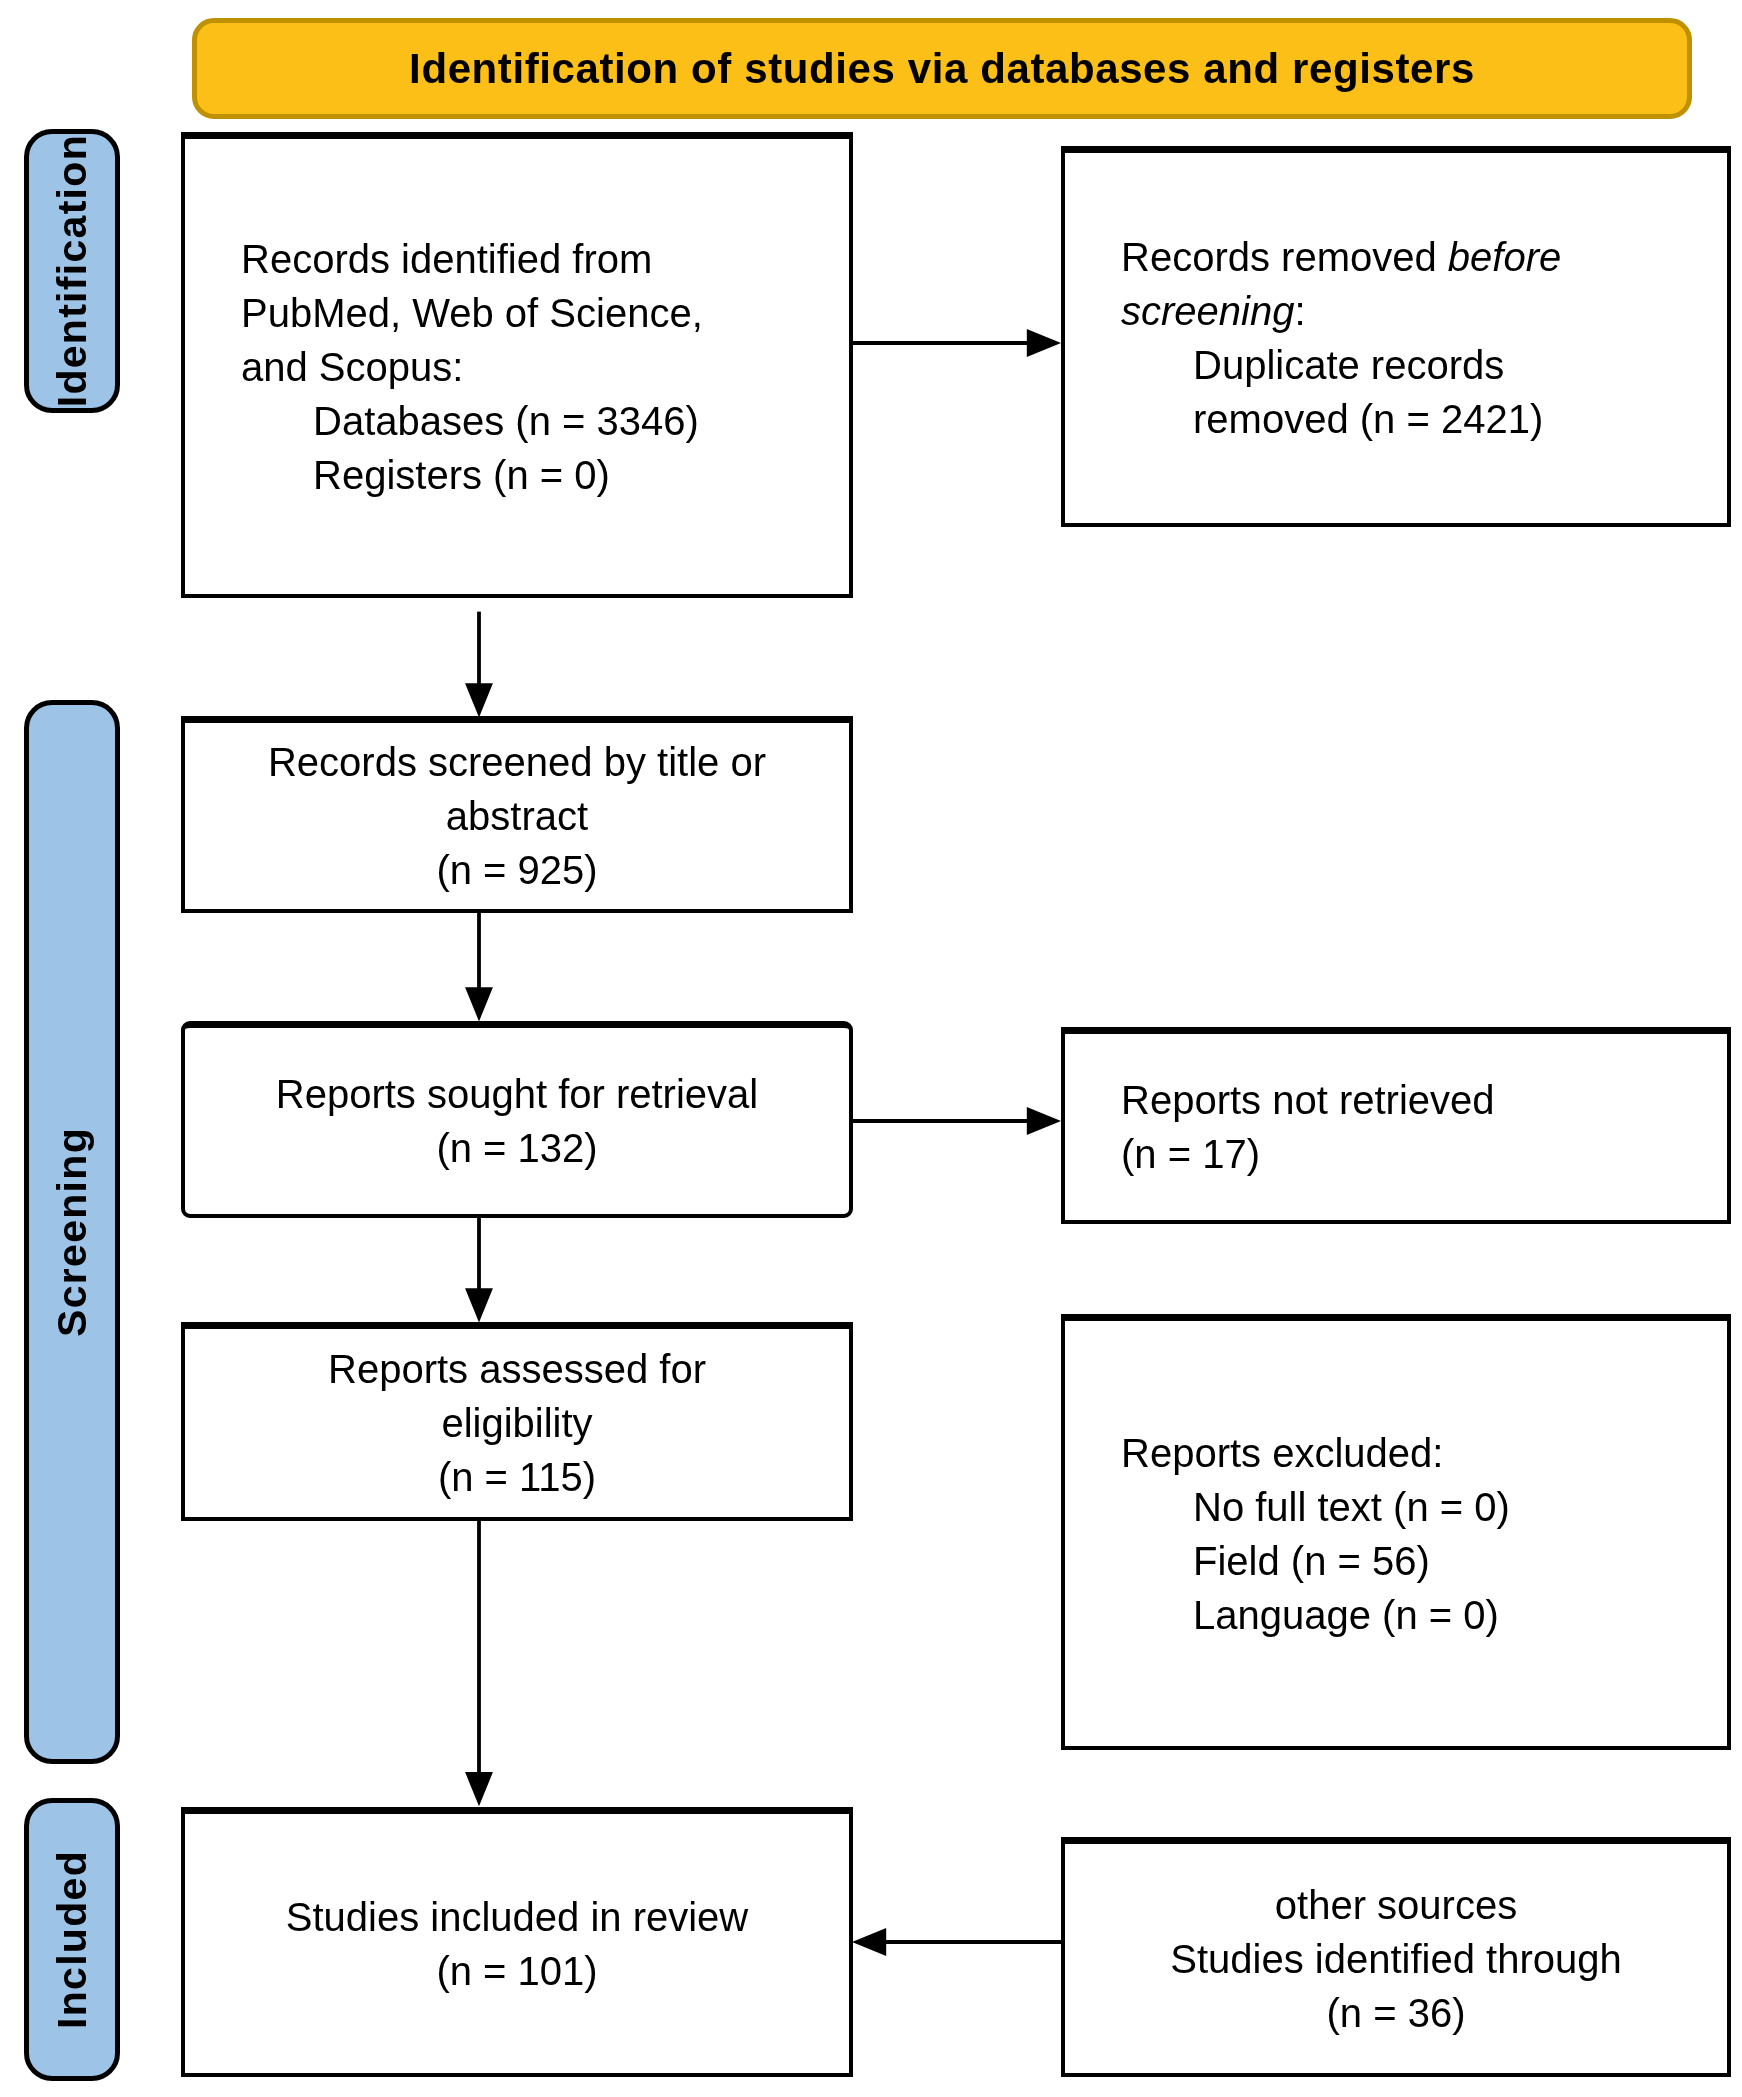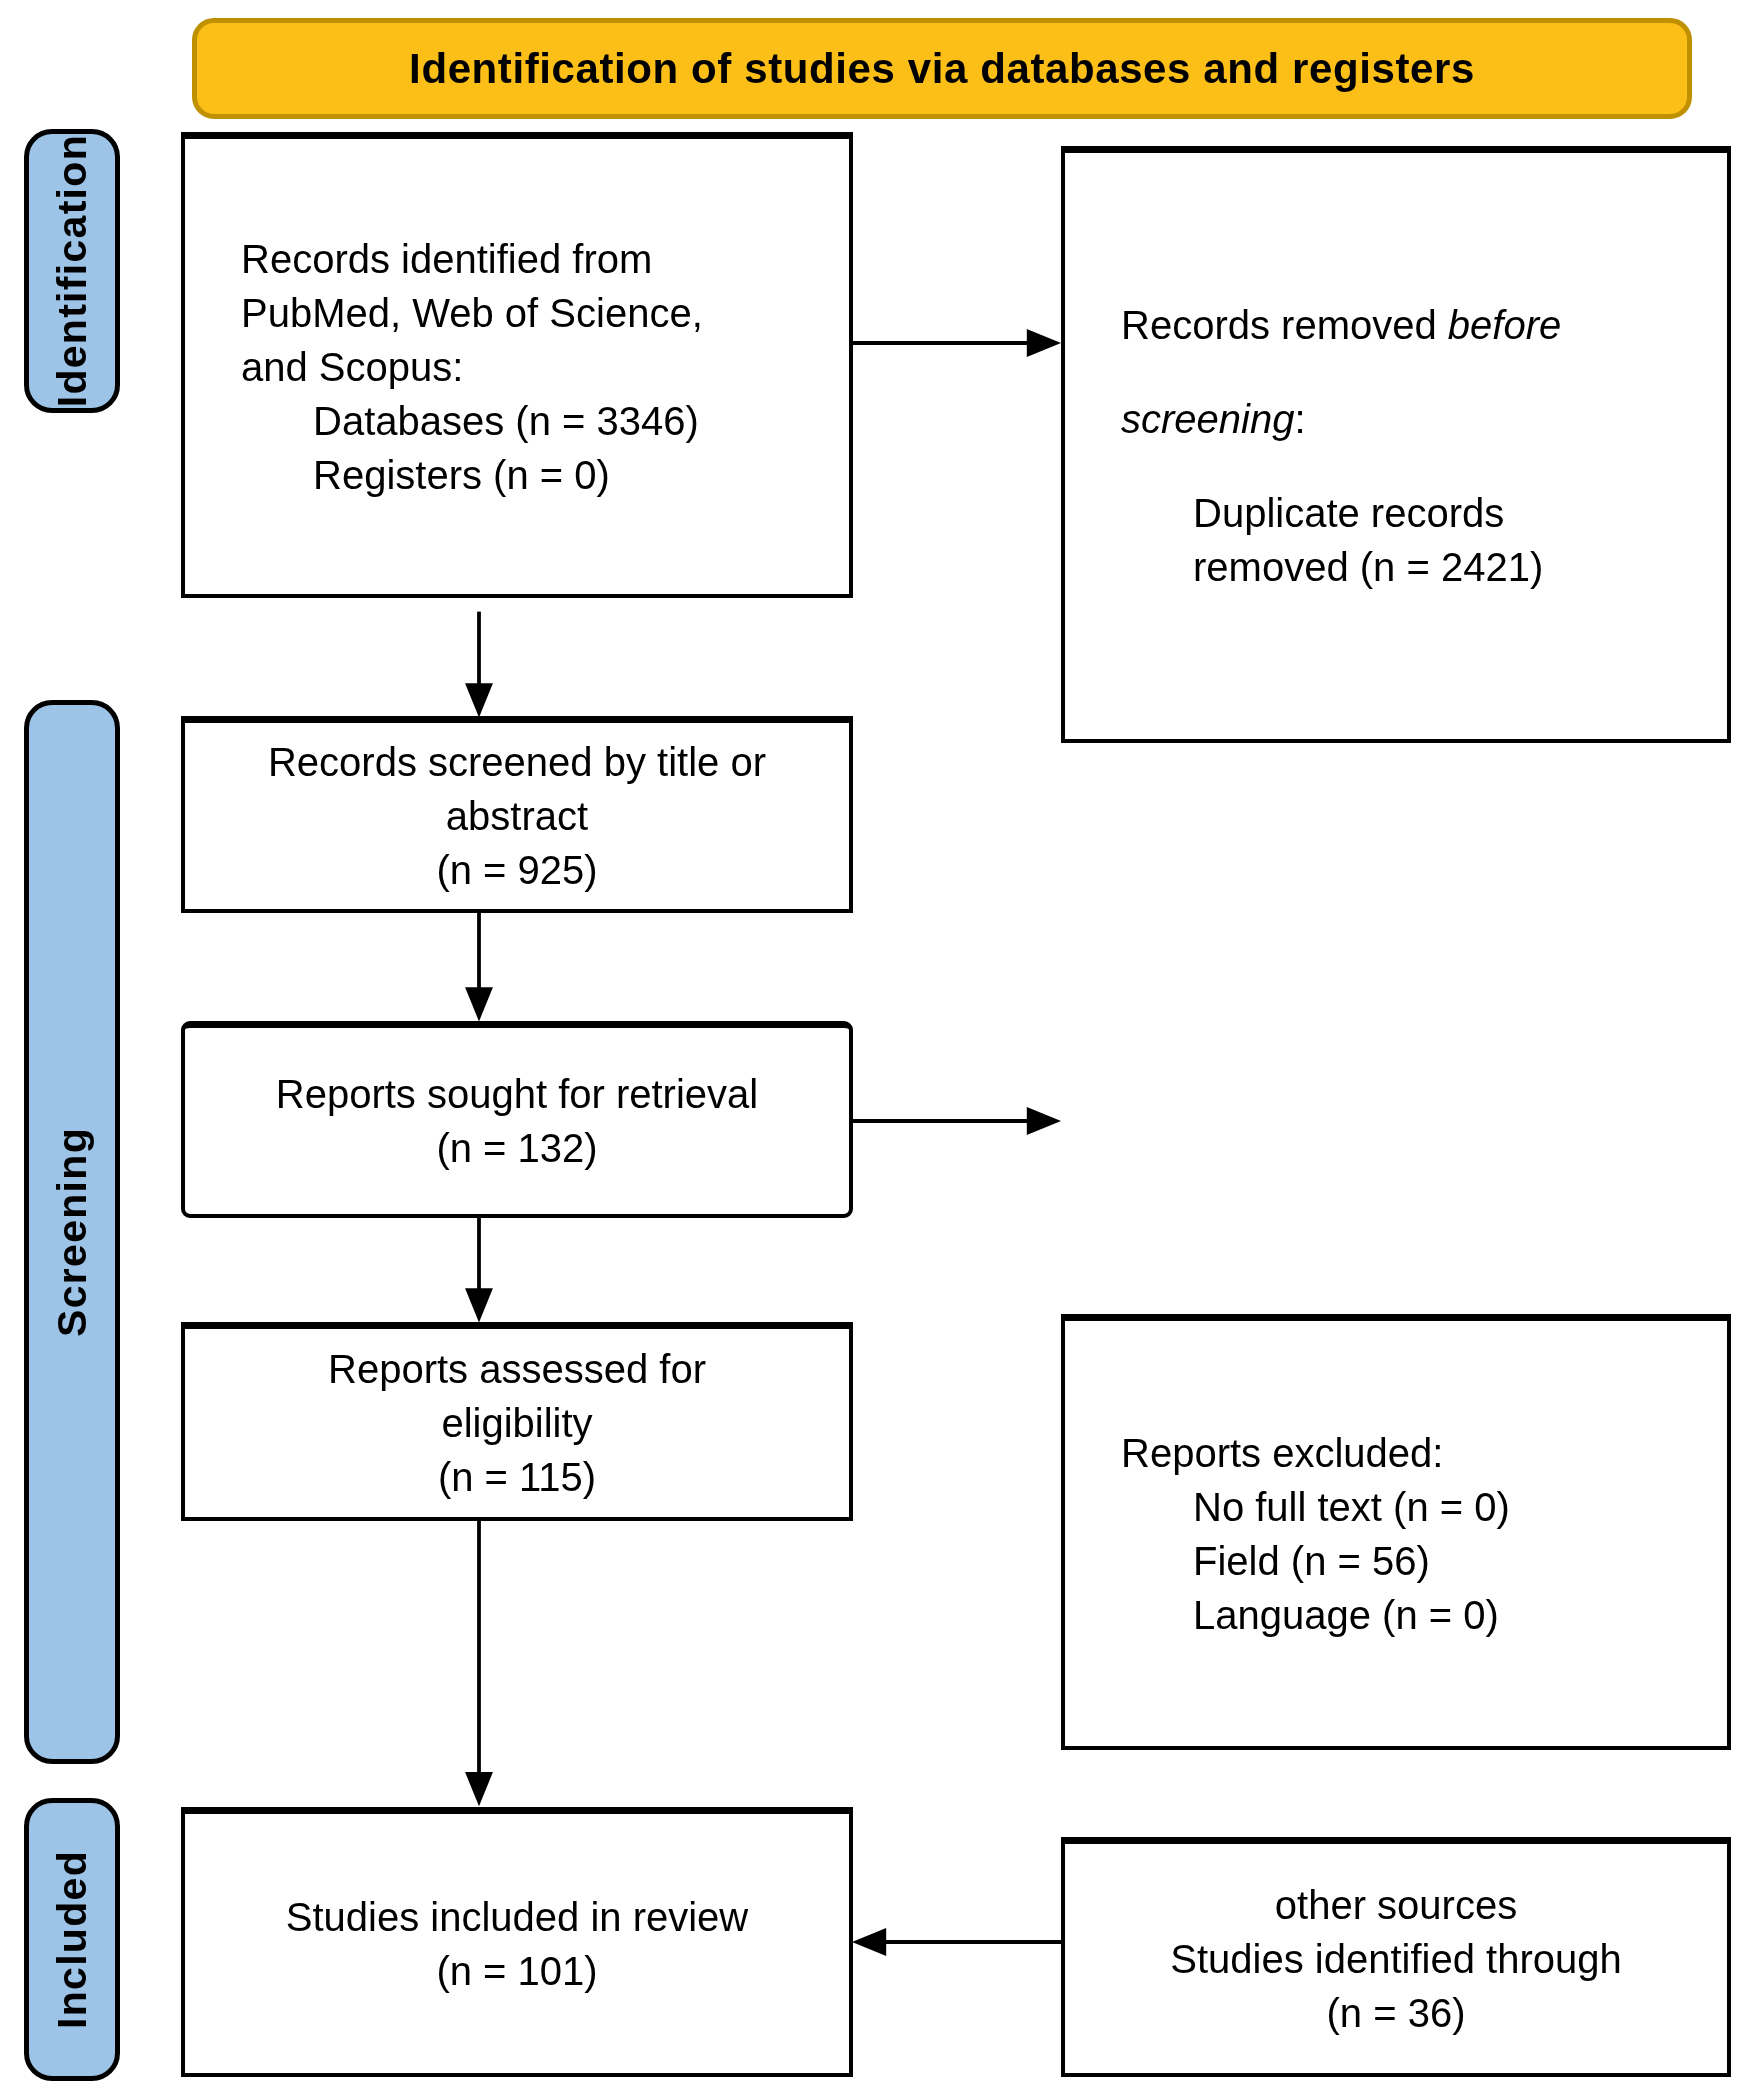--- a/index.html
+++ b/index.html
@@ -71,21 +71,21 @@
         <div>Records identified from</div>
         <div>PubMed, Web of Science,</div>
         <div>and Scopus:</div>
       </div>
     <div class="indent">
         <div>Databases (n = 3346)</div>
         <div>Registers (n = 0)</div>
       </div>
   </div>
 
-  <div class="abs fbox left" style="left:1061px;top:146px;width:670px;height:597px;gap:40px;">
+  <div class="abs fbox left" style="left:1061px;top:146px;width:670px;height:381px;">
     <div><span>Records removed </span><em>before</em></div>
     <div><em>screening</em><span>:</span></div>
     <div class="indent">
         <div>Duplicate records</div>
         <div>removed (n = 2421)</div>
       </div>
   </div>
 
   <div class="abs fbox center" style="left:181px;top:716px;width:672px;height:197px;">
     <div>
@@ -95,20 +95,26 @@
       </div>
   </div>
 
   <div class="abs fbox center" style="left:181px;top:1021px;width:672px;height:197px;border-radius:9px;">
     <div>
         <div>Reports sought for retrieval</div>
         <div>(n = 132)</div>
       </div>
   </div>
 
+  <div class="abs fbox left" style="left:1061px;top:1027px;width:670px;height:197px;">
+    <div>
+        <div>Reports not retrieved</div>
+        <div>(n = 17)</div>
+      </div>
+  </div>
 
   <div class="abs fbox center" style="left:181px;top:1322px;width:672px;height:199px;">
     <div>
         <div>Reports assessed for</div>
         <div>eligibility</div>
         <div>(n = 115)</div>
       </div>
   </div>
 
   <div class="abs fbox left" style="left:1061px;top:1314px;width:670px;height:436px;">

